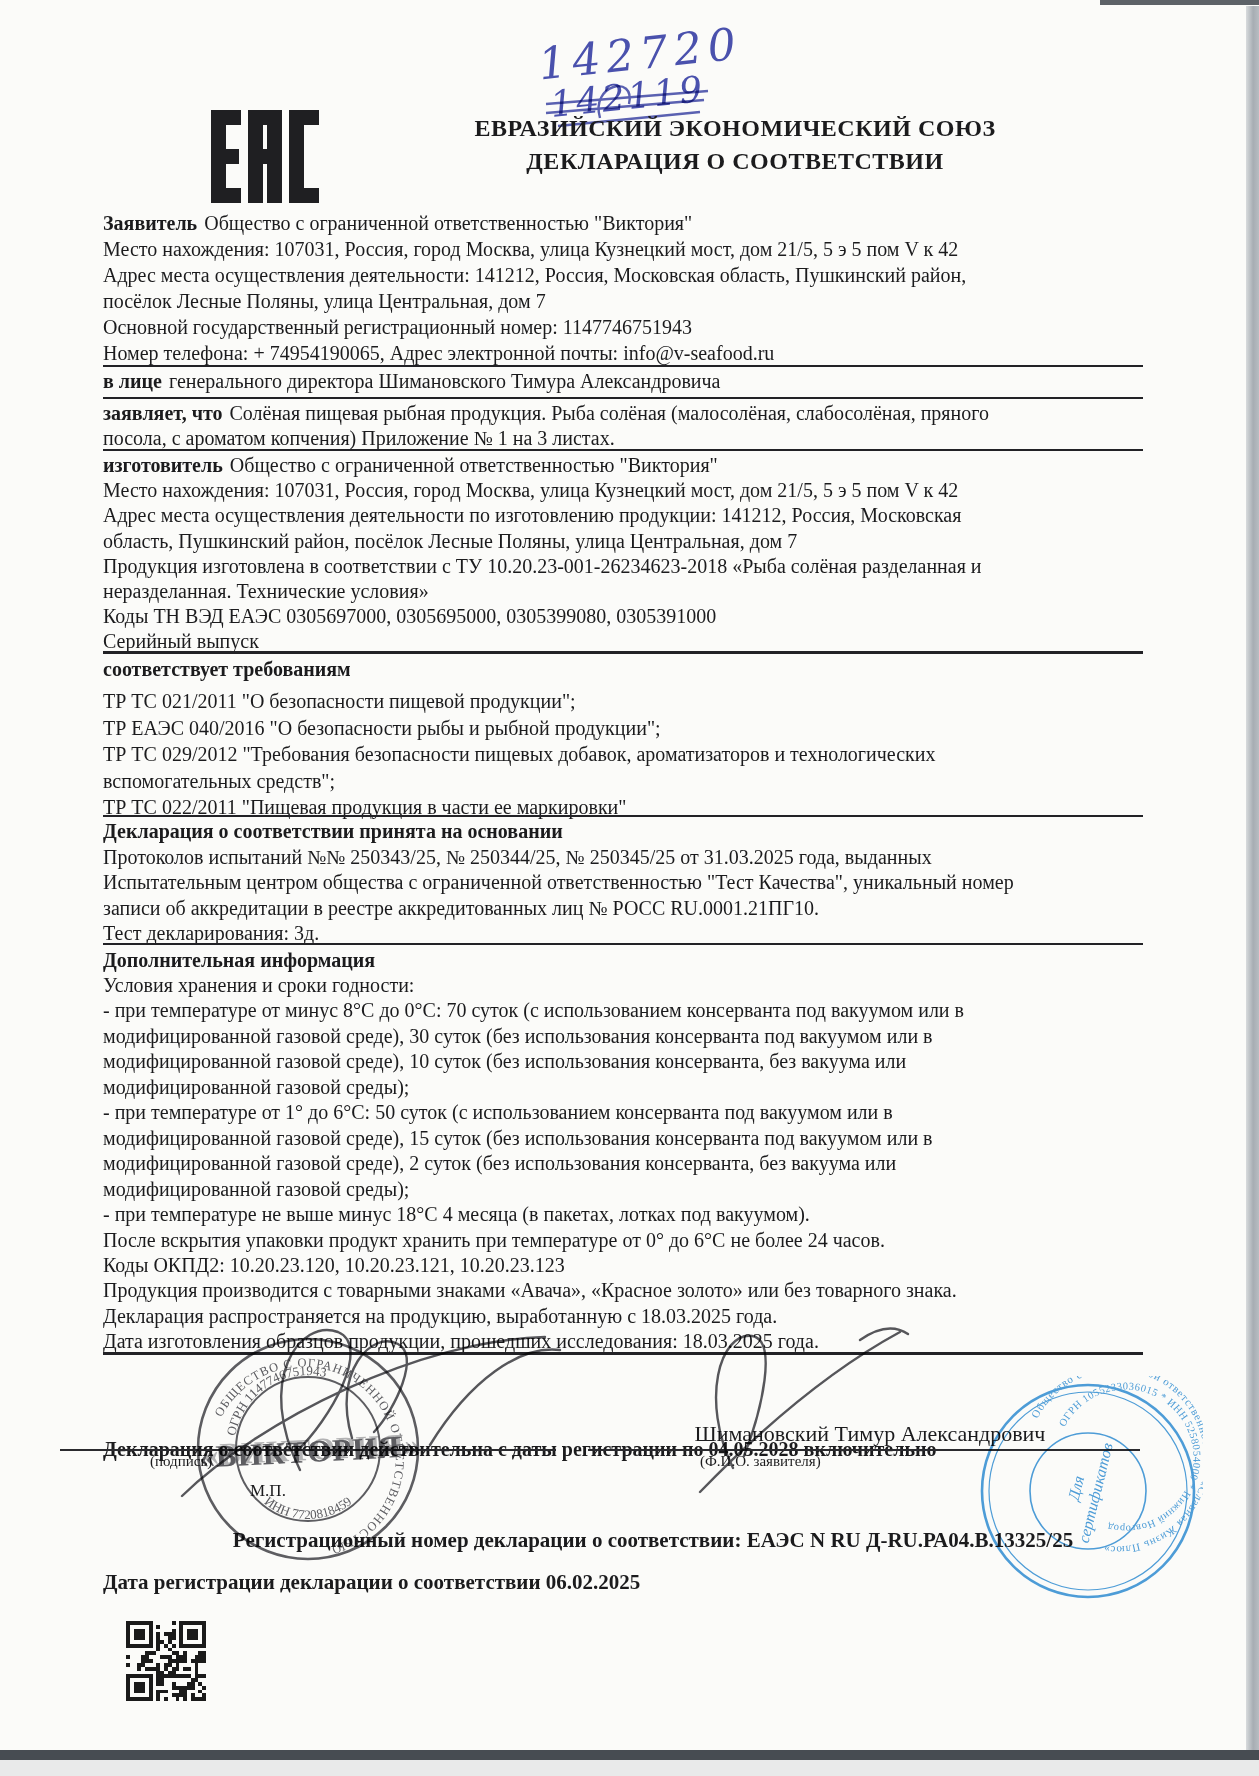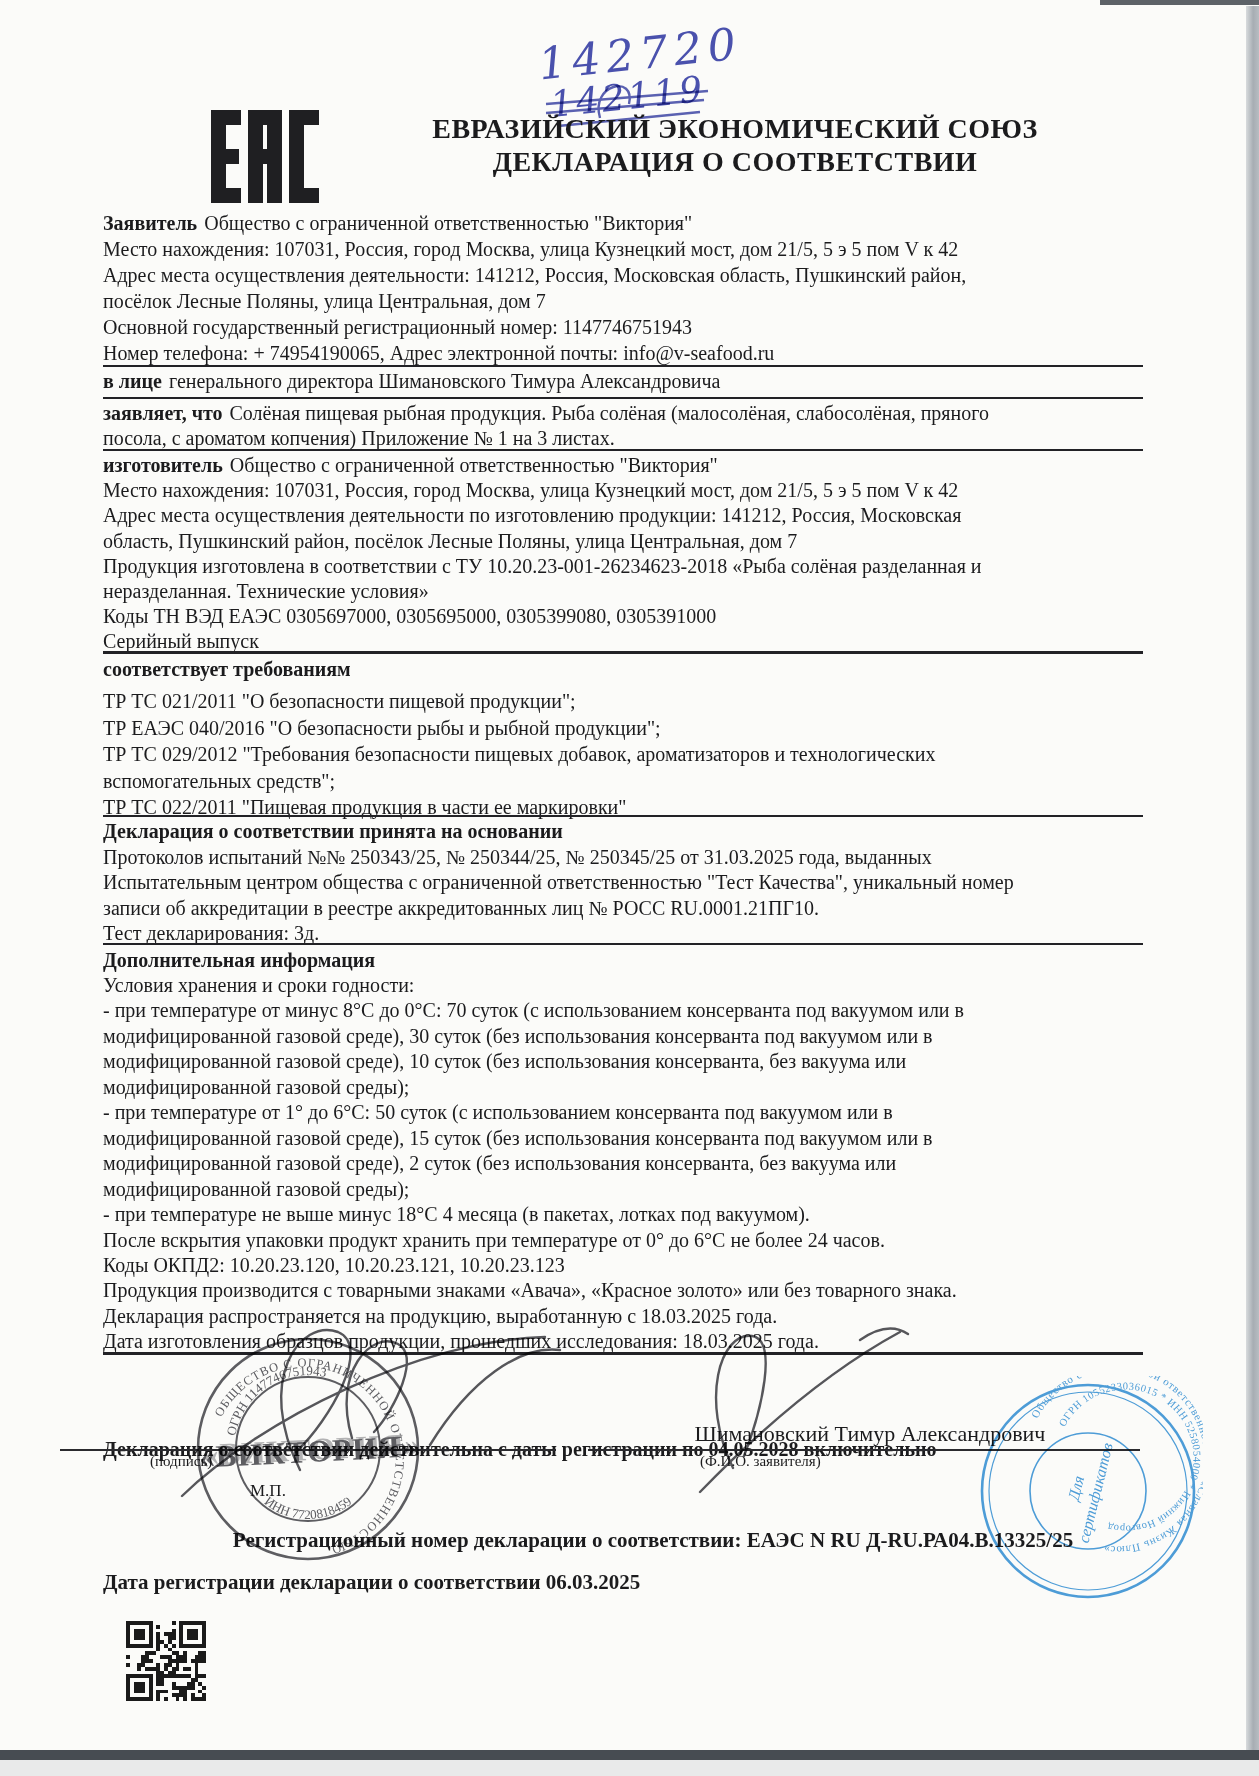--- a/index.html
+++ b/index.html
@@ -5,21 +5,21 @@
   html,body{margin:0;padding:0;background:#ffffff;}
   .page{position:relative;width:1259px;height:1776px;background:#fbfbf9;overflow:hidden;
         font-family:"Liberation Serif",serif;color:#1b1b1d;}
   .sec{position:absolute;left:103px;width:1048px;font-size:20px;line-height:26px;}
   .ln{white-space:nowrap;}
   .ln b{margin-right:7px;}
   .bh{font-weight:bold;}
   .rule{position:absolute;left:103px;width:1040px;height:2px;background:#222226;}
   .rule.thick{height:3px;}
   .title{position:absolute;left:385px;top:112px;width:700px;text-align:center;
-         font-weight:bold;font-size:28px;line-height:33px;letter-spacing:0.5px;}
+         font-weight:bold;font-size:24px;line-height:33px;letter-spacing:0.5px;}
   .hand{position:absolute;font-family:"DejaVu Serif",serif;font-style:italic;color:#4a51ad;}
   .hand1{left:538px;top:28px;font-size:44px;letter-spacing:6px;transform:rotate(-6deg);}
   .hand2{left:550px;top:76px;font-size:36px;letter-spacing:3px;transform:rotate(-6deg);}
   .sigline{position:absolute;height:2px;background:#2a2a2e;}
   .sigline.left{left:60px;top:1449px;width:496px;}
   .sigline.right{left:588px;top:1449px;width:552px;}
   .sig-name{position:absolute;left:660px;top:1421px;width:420px;text-align:center;font-size:22px;}
   .cap{position:absolute;font-size:15px;text-align:left;}
   .cap.fio{left:700px;top:1453px;width:340px;}
   .cap.sign{left:150px;top:1453px;width:300px;}
@@ -153,21 +153,21 @@
   <div class="sec bh" style="top:1436px;">Декларация о соответствии действительна с даты регистрации по 04.05.2028 включительно</div>
 
   <div class="sig-name">Шимановский Тимур Александрович</div>
   <div class="sigline left"></div>
   <div class="sigline right"></div>
   <div class="cap sign">(подпись)</div>
   <div class="cap fio">(Ф.И.О. заявителя)</div>
   <div class="cap mp">М.П.</div>
 
   <div class="regline" style="top:1528px;text-align:center;">Регистрационный номер декларации о соответствии: ЕАЭС N RU Д-RU.РА04.В.13325/25</div>
-  <div class="regline" style="top:1570px;">Дата регистрации декларации о соответствии 06.03.2025</div>
+  <div class="regline" style="top:1570px;">Дата регистрации декларации о соответствии 06.02.2025</div>
 
   <svg class="stamp" width="240" height="240" viewBox="0 0 240 240" style="left:188px;top:1329px;opacity:0.85;">
     <g stroke="#414147" fill="none">
       <circle cx="120" cy="120" r="110" stroke-width="2.6"></circle>
       <circle cx="120" cy="120" r="72" stroke-width="2"></circle>
     </g>
     <defs>
       <path id="bRing" d="M33.5,88.5 a92,92 0 1 1 -0.05,0.1"></path>
       <path id="bInTop" d="M47.1,107.1 a74,74 0 1 1 145.8,26"></path>
       <path id="bInBot" d="M50,120 A70,70 0 0 0 190,120"></path>

